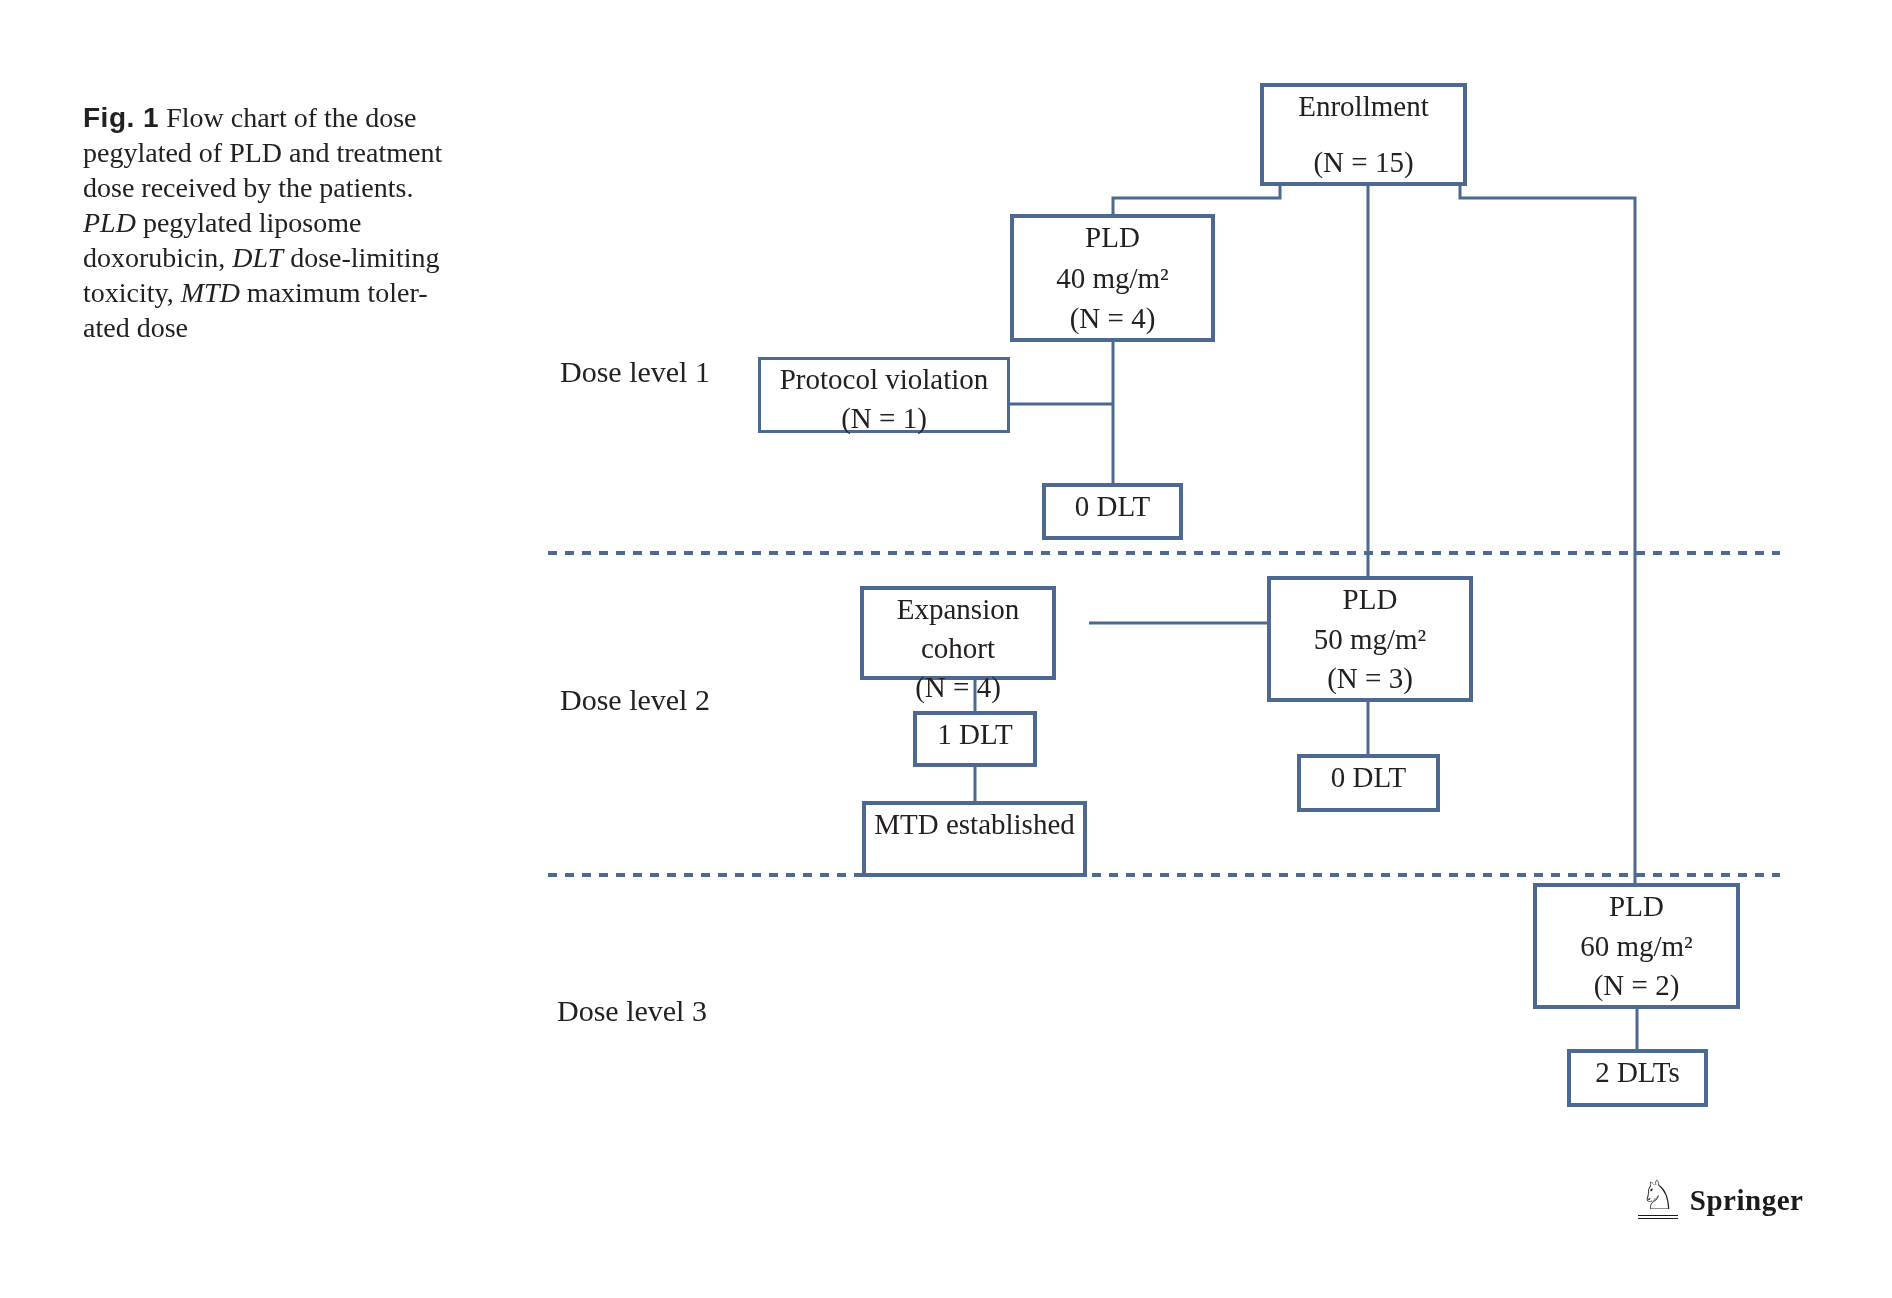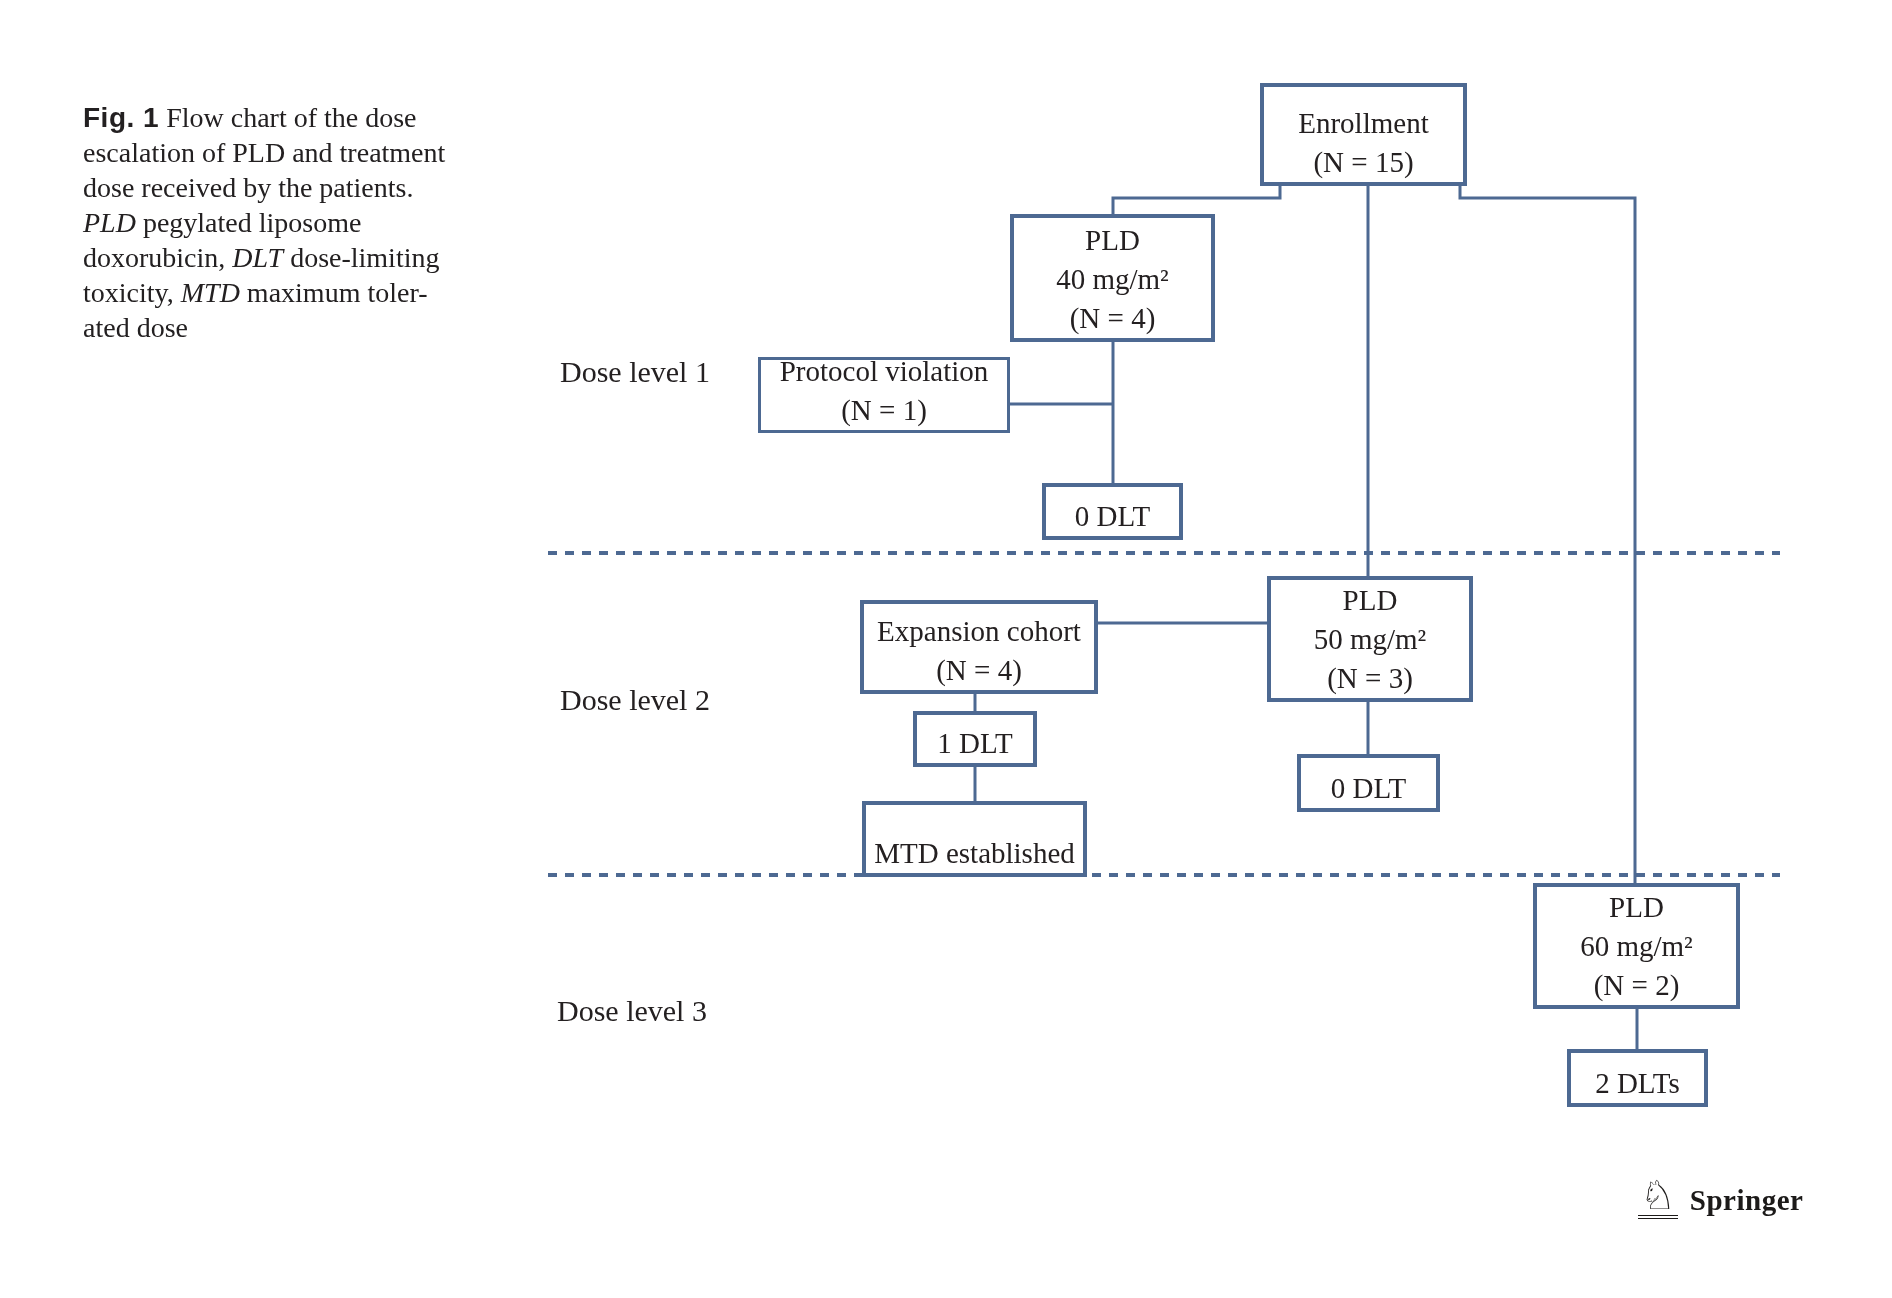--- a/index.html
+++ b/index.html
@@ -41,21 +41,21 @@
   }
   
   .node {
     position: absolute;
     box-sizing: border-box;
     border: 4px solid #4d6992;
     background: #ffffff;
     display: flex;
     flex-direction: column;
     align-items: center;
-    justify-content: flex-end;
+    justify-content: space-between;
     text-align: center;
     font-size: 29px;
     line-height: 39px;
     color: #242021;
   }
   .node.thin { border-width: 3px; }
   
   .dose-label {
     position: absolute;
     font-size: 30px;
@@ -85,21 +85,21 @@
     letter-spacing: 0.5px;
     padding-bottom: 2px;
   }
 </style>
 </head>
 <body>
 
 <div class="page">
 
   <p class="caption"><span class="fig-label">Fig. 1</span><span>  Flow chart of the dose
-escalation of PLD and treatment
+pegylated of PLD and treatment
 dose received by the patients.
 </span><span class="it">PLD</span><span> pegylated liposome
 doxorubicin, </span><span class="it">DLT</span><span> dose-limiting
 toxicity, </span><span class="it">MTD</span><span> maximum toler-
 ated dose</span></p>
 
   <svg class="connectors" viewBox="0 0 1892 1298" xmlns="http://www.w3.org/2000/svg">
 
     <path d="M1280 186 V198 H1113 V214" fill="none" stroke="#4d6992" stroke-width="3"></path>
 
@@ -142,21 +142,21 @@
 
   <div class="node thin" style="left:758px; top:357px; width:252px; height:76px;">
     <div>Protocol violation</div>
     <div>(N = 1)</div>
   </div>
 
   <div class="node" style="left:1042px; top:483px; width:141px; height:57px;">
     <div>0 DLT</div>
   </div>
 
-  <div class="node" style="left:860px; top:600px; width:238px; height:94px;">
+  <div class="node" style="left:860px; top:586px; width:196px; height:94px;">
     <div>Expansion cohort</div>
     <div>(N = 4)</div>
   </div>
 
   <div class="node" style="left:1267px; top:576px; width:206px; height:126px;">
     <div>PLD</div>
     <div>50 mg/m²</div>
     <div>(N = 3)</div>
   </div>
 

